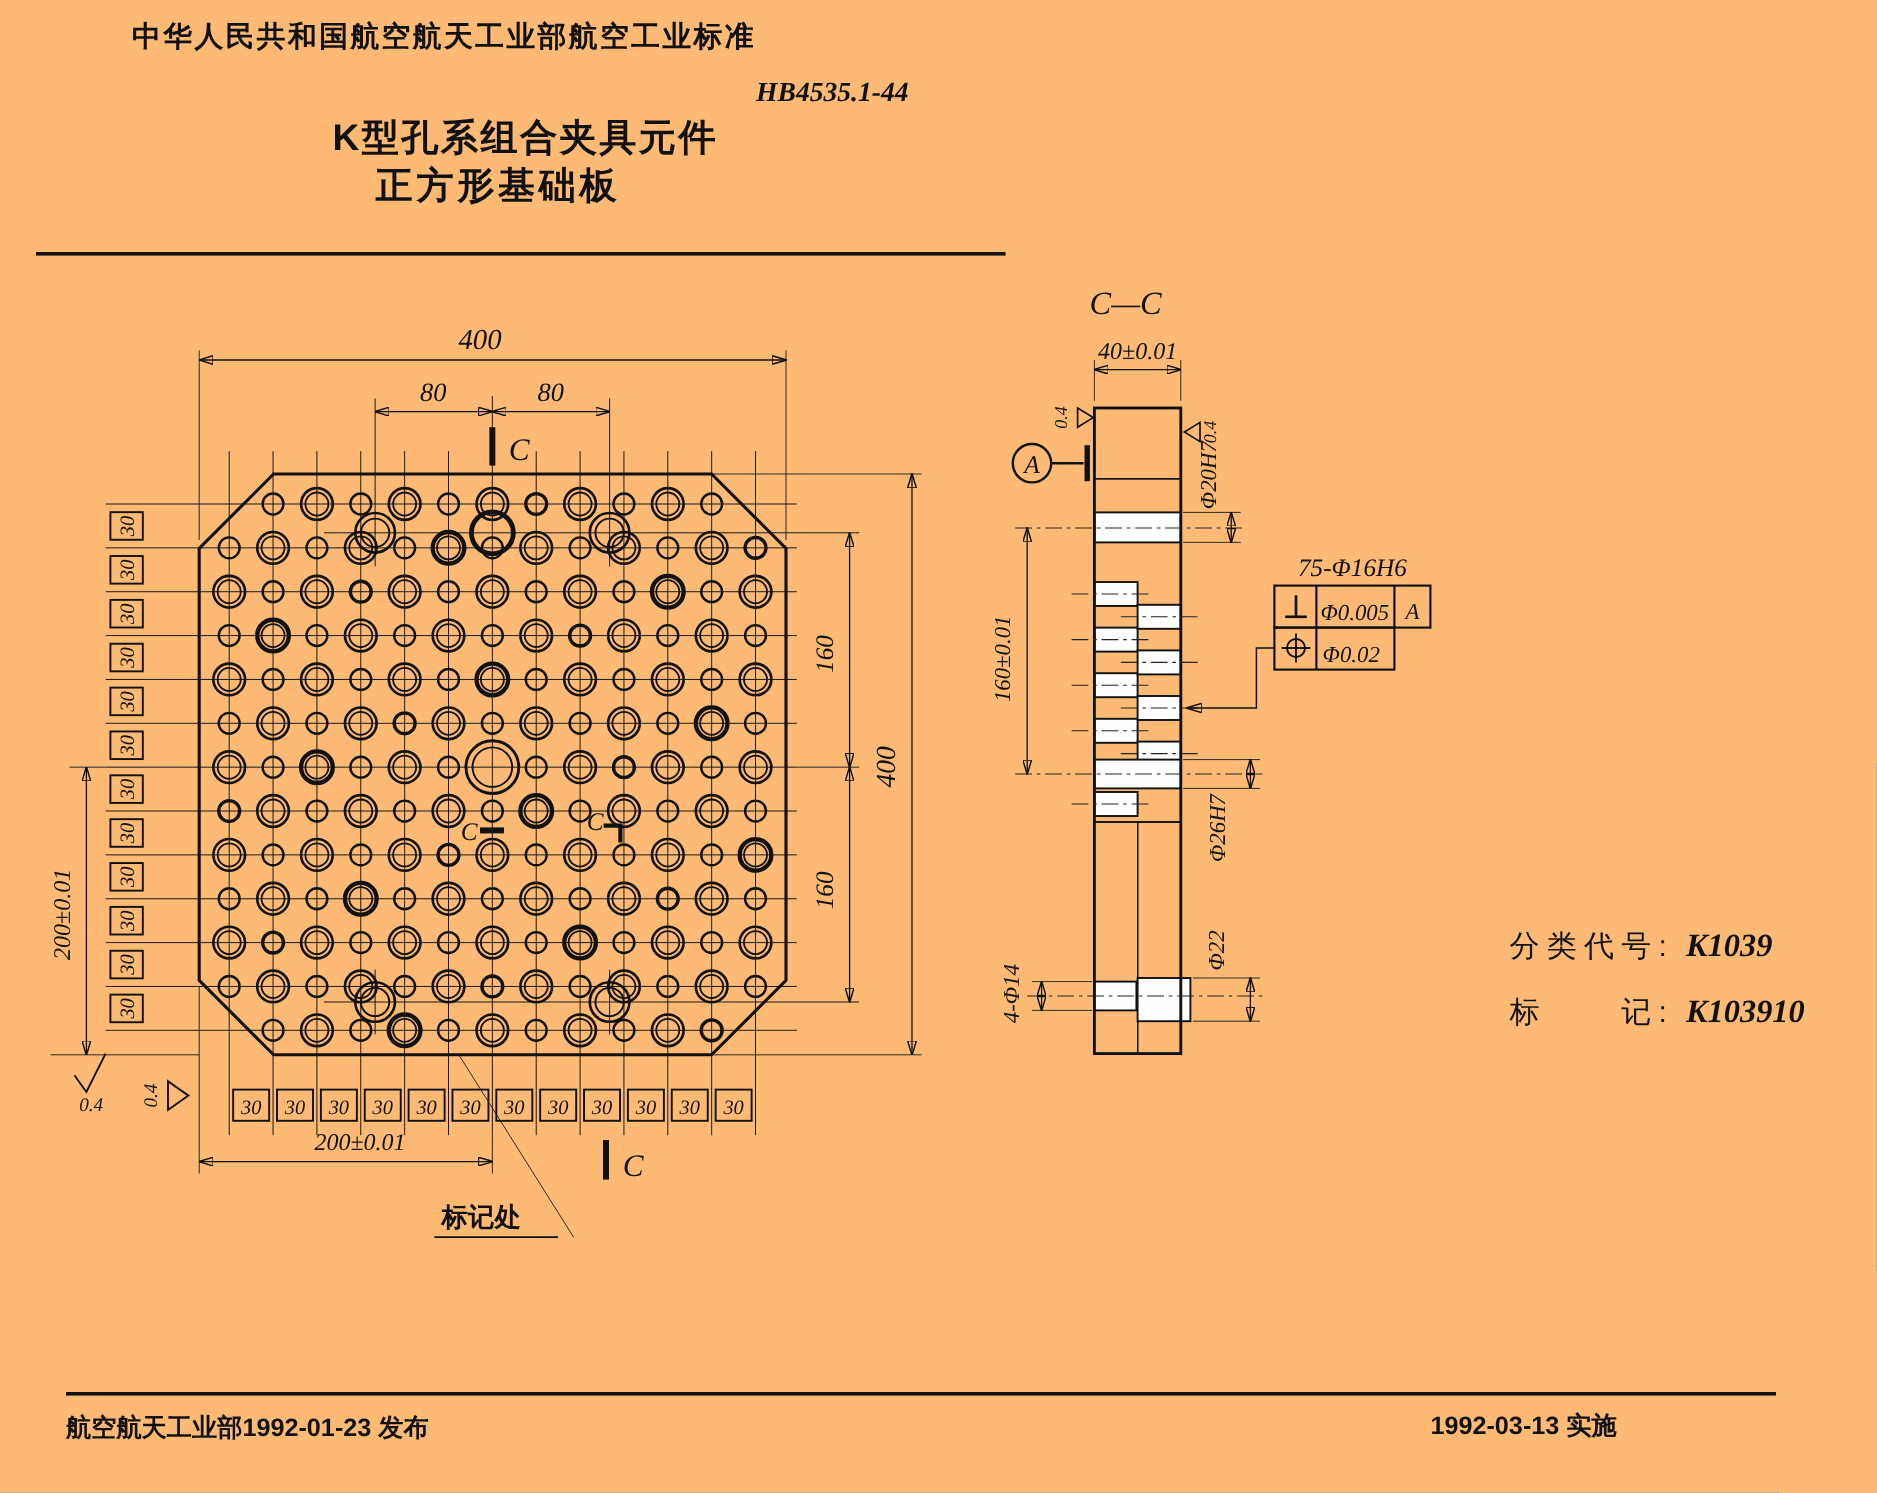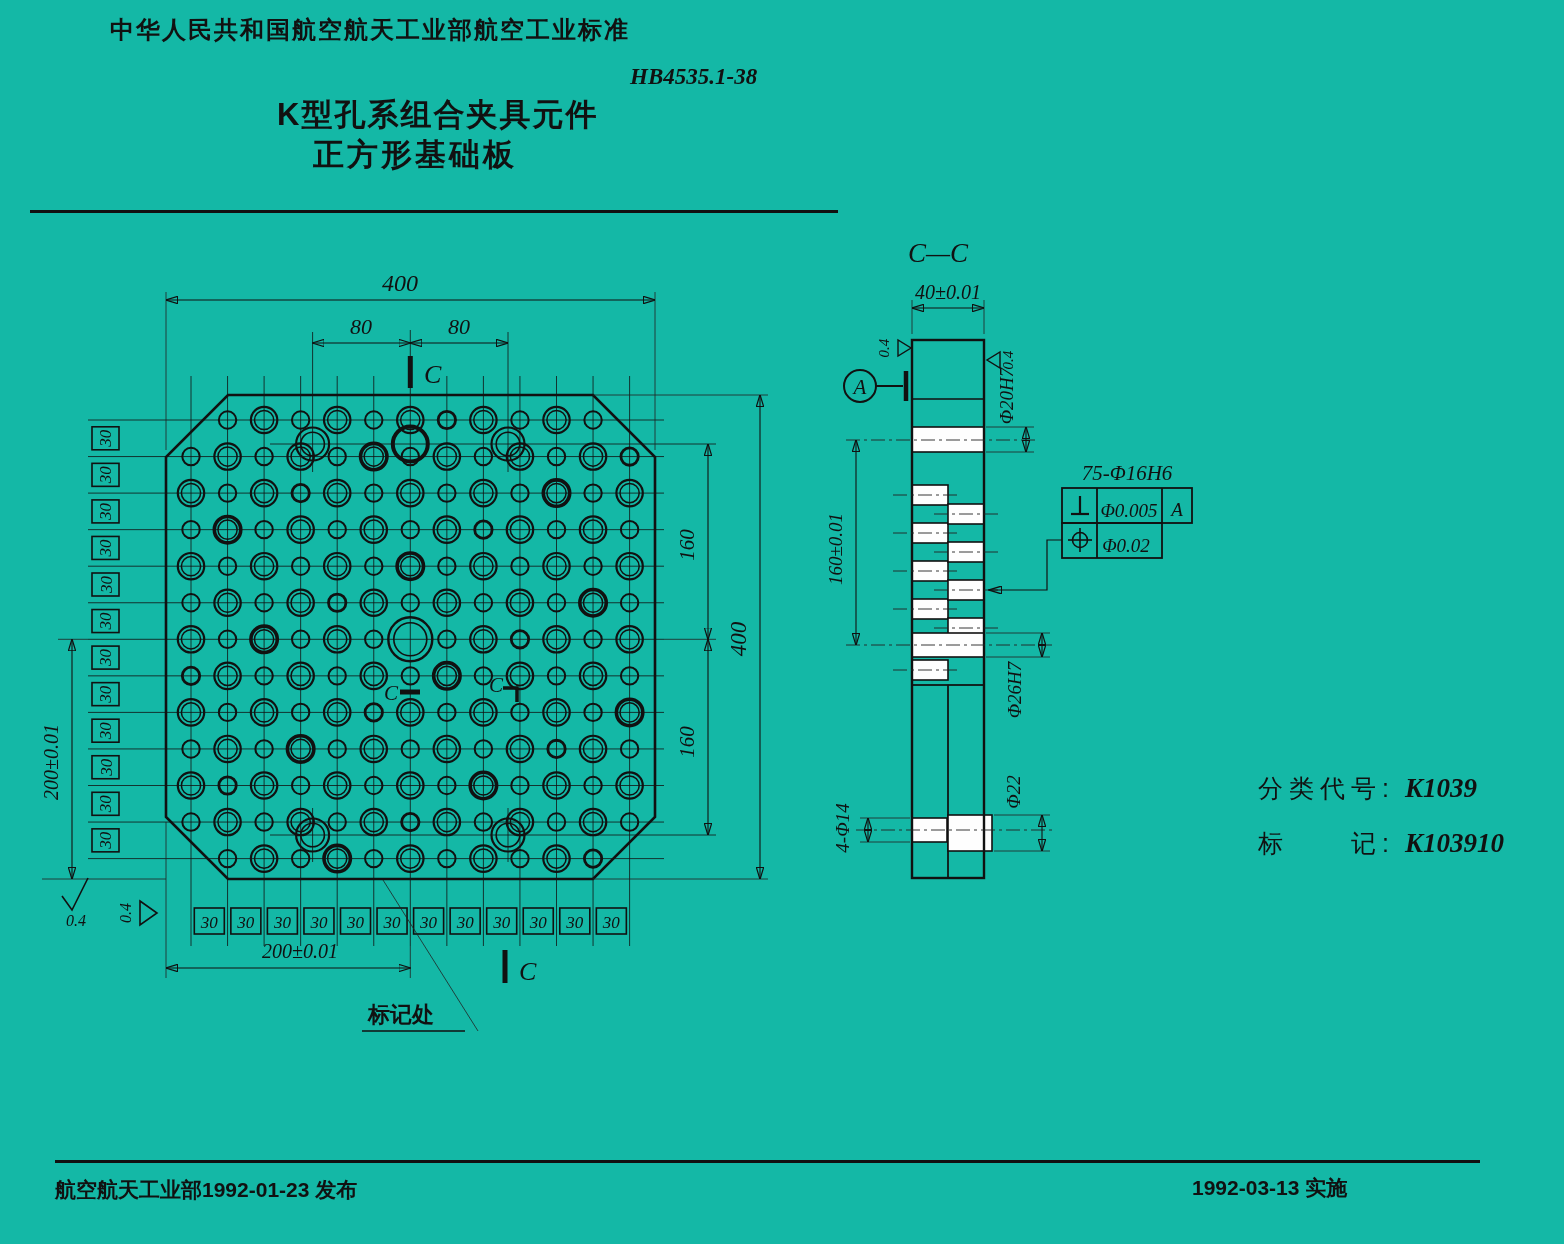--- a/index.html
+++ b/index.html
@@ -1,16 +1,16 @@
 <!DOCTYPE html>
 <html><head>
 <meta charset="utf-8">
 <style>
   html,body{margin:0;padding:0;background:#888;}
-  #page{position:relative;width:1564px;height:1244px;background:#14b8a6;overflow:hidden;
+  #page{position:relative;width:1564px;height:1244px;background:#fdba74;overflow:hidden;
         font-family:"Liberation Sans",sans-serif;color:#111;}
   .abs{position:absolute;}
   #std-line{left:110px;top:14px;font-size:24px;font-weight:bold;letter-spacing:2px;}
   #doc-no{left:630px;top:64px;font-size:23px;font-style:italic;font-family:"Liberation Serif",serif;font-weight:bold;}
   #title1{left:277px;top:94px;font-size:31px;font-weight:bold;letter-spacing:2px;text-align:right;}
   #title2{left:313px;top:134px;font-size:31px;font-weight:bold;letter-spacing:3px;}
   #rule{left:30px;top:210px;width:808px;height:3px;background:#111;}
   #class-block{left:1258px;top:772px;font-size:25px;}
   #class-block .row{margin-bottom:22px;white-space:nowrap;}
   #class-block .lbl{letter-spacing:6px;font-weight:normal;}
@@ -26,21 +26,21 @@
   .ext{stroke:#222;stroke-width:0.8;}
   .cl{stroke:#222;stroke-width:0.9;stroke-dasharray:14 4 3 4;}
   .wh{fill:#fefefe;stroke:#111;stroke-width:1.6;}
 </style>
 </head>
 <body>
 
 <div id="page">
 
   <div class="abs" id="std-line">中华人民共和国航空航天工业部航空工业标准</div>
-  <div class="abs" id="doc-no">HB4535.1-38</div>
+  <div class="abs" id="doc-no">HB4535.1-44</div>
   <div class="abs" id="title1">K型孔系组合夹具元件</div>
   <div class="abs" id="title2">正方形基础板</div>
   <div class="abs" id="rule"></div>
 
   <svg id="dwg" width="1564" height="1244" viewBox="0 0 1564 1244">
     <defs>
       <marker id="ar" viewBox="0 0 10 6" refX="9.6" refY="3" markerWidth="11" markerHeight="7" orient="auto-start-reverse">
         <path d="M0,0 L10,3 L0,6 Z" fill="#111" stroke="none"></path>
       </marker>
       <pattern id="hA" patternUnits="userSpaceOnUse" width="8" height="8" patternTransform="rotate(45)">

